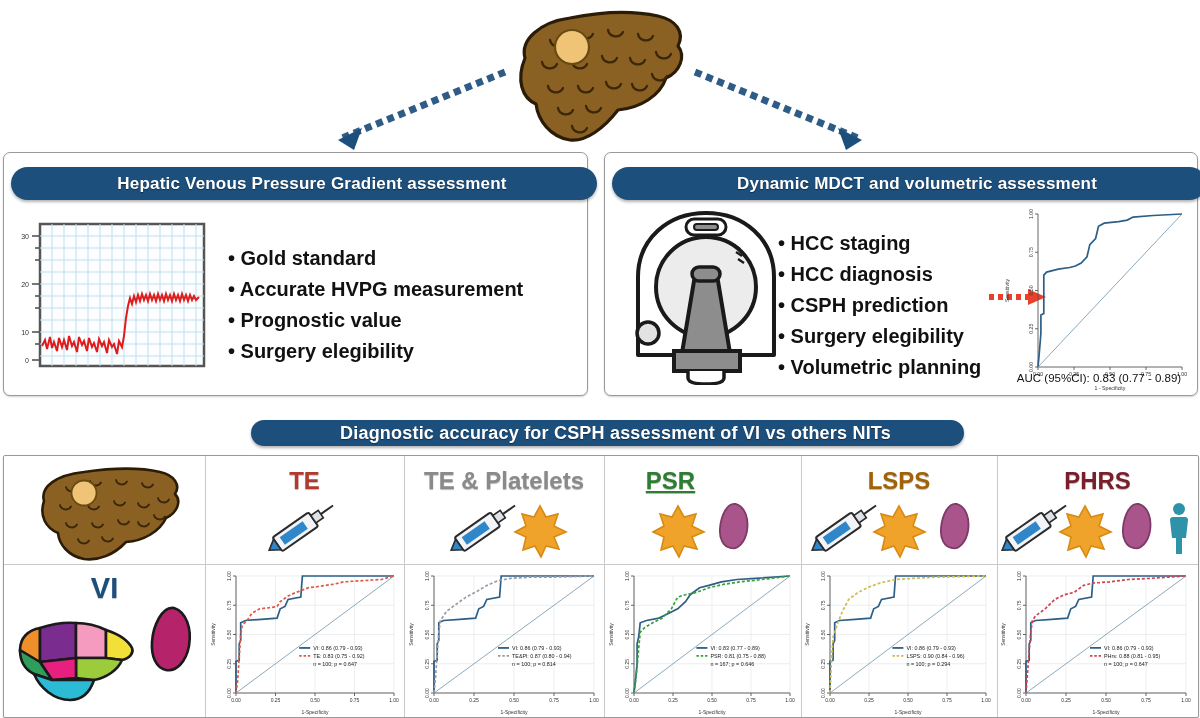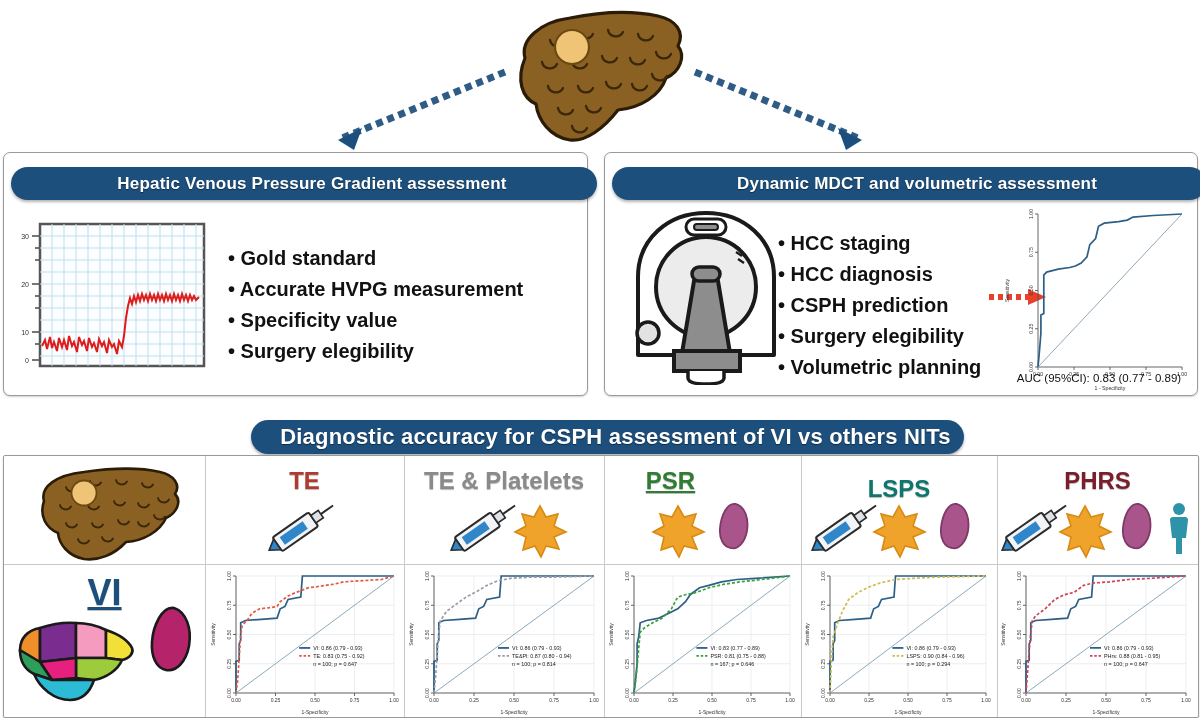--- a/index.html
+++ b/index.html
@@ -137,21 +137,21 @@
          L118,84 L120,77 L122,83 L124,76 L126,82 L128,77 L130,83 L132,76 L134,82
          L136,77 L138,83 L140,76 L142,82 L144,77 L146,83 L148,76 L150,82 L152,77
          L154,83 L156,76 L158,82 L160,77 L162,83 L164,76 L166,82 L168,77 L170,83
          L172,77 L174,82 L176,78 L178,82 L181,79"></path>
   </svg>
 </div>
 
 <div class="bullets" style="left:228px;top:243px;font-size:20px;line-height:31px;">
   <div>• <span>Gold standard</span></div>
   <div>• <span>Accurate HVPG measurement</span></div>
-  <div>• <span>Specificity value</span></div>
+  <div>• <span>Prognostic value</span></div>
   <div>• <span>Surgery elegibility</span></div>
 </div>
 
 <div class="panel" style="left:604px;top:152px;width:592px;height:242px;">
 </div>
 <div class="pill" style="left:612px;top:167px;width:578px;height:33px;font-size:17px;">
   <span>Dynamic MDCT and volumetric assessment</span>
 </div>
 
 <div class="abs" style="left:626px;top:205px;width:160px;height:180px;">
@@ -215,42 +215,42 @@
       <text x="106" y="184" font-size="5.2" fill="#333" text-anchor="middle" font-family="Liberation Sans, sans-serif">1 - Specificity</text>
       <text x="5" y="84.5" font-size="5.2" fill="#333" text-anchor="middle" font-family="Liberation Sans, sans-serif" transform="rotate(-90 5 84.5)">Sensitivity</text>
       <path d="M34.0,161.0 L35.4,145.7 L36.9,127.3 L36.9,109.0 L39.8,107.5 L39.8,69.2 L42.6,66.1 L48.4,64.6 L54.2,63.1 L65.7,61.5 L71.4,60.0 L77.2,57.0 L83.0,50.8 L85.8,38.6 L91.6,32.5 L94.5,20.2 L100.2,17.2 L114.6,15.7 L123.3,14.1 L129.0,11.1 L149.2,9.5 L178.0,8.0" fill="none" stroke="#2d5f86" stroke-width="1.7"></path>
       <path d="M34.0,161.0 L178.0,8.0" fill="none" stroke="#6f93a8" stroke-width="0.8"></path>
     </svg>
 </div>
 <div class="abs" style="left:1004px;top:372px;width:190px;text-align:center;font-size:11.5px;color:#111;">
   <span>AUC (95%CI): 0.83 (0.77 - 0.89)</span>
 </div>
 
-<div class="pill" style="left:251px;top:420px;width:697px;height:34px;font-size:22px;">
+<div class="pill" style="left:251px;top:420px;width:697px;height:26px;font-size:18px;">
   <span>Diagnostic accuracy for CSPH assessment of VI vs others NITs</span>
 </div>
 
 <div id="bottom-table">
   <div class="vgrid" style="left:201px;"></div>
   <div class="vgrid" style="left:400px;"></div>
   <div class="vgrid" style="left:600px;"></div>
   <div class="vgrid" style="left:797px;"></div>
   <div class="vgrid" style="left:993px;"></div>
   <div class="hgrid" style="top:108px;"></div>
 
   <div class="colhdr" style="left: 201px; width: 199px; color: rgb(176, 58, 46);">
       <span>TE</span>
     </div>
   <div class="colhdr" style="left: 400px; width: 200px; color: rgb(138, 138, 138);">
       <span>TE &amp; Platelets</span>
     </div>
   <div class="colhdr" style="left: 568px; width: 197px; color: rgb(46, 125, 50); text-decoration: underline;">
       <span>PSR</span>
     </div>
-  <div class="colhdr" style="left: 797px; width: 196px; color: #0f766e; margin-top: 8px;">
+  <div class="colhdr" style="left: 797px; width: 196px; color: #a16207;">
       <span>LSPS</span>
     </div>
   <div class="colhdr" style="left: 993px; width: 201px; color: rgb(123, 30, 43);">
       <span>PHRS</span>
     </div>
 
   <div class="abs" style="left:22px;top:5px;width:160px;height:100px;">
     <svg width="160" height="100" viewBox="0 0 160 100">
       <path d="M18 40 C14 26 30 14 58 11 C86 7 112 6 134 11 C148 14 155 24 149 33
                C156 40 151 52 140 57 C134 70 118 80 100 81 C88 94 72 100 58 98
@@ -270,21 +270,21 @@
           <path d="M66 62 a6 6 0 0 0 11 1.5"></path>
         <path d="M92 59 a6 6 0 0 0 11 1.5"></path>
           <path d="M112 61 a6 6 0 0 0 11 1.5"></path>
         <path d="M52 78 a6 6 0 0 0 11 1.5"></path>
           <path d="M76 76 a6 6 0 0 0 11 1.5"></path>
       </g>
       <circle cx="58" cy="32" r="12.5" fill="#efc477" stroke="#6b4a12" stroke-width="1.8"></circle>
     </svg>
   </div>
 
-  <div class="abs" style="left:0px;top:116px;width:201px;text-align:center;font-size:36px;font-weight:bold;color:#1d4f7c;text-shadow:0 1px 1px rgba(0,0,0,.25);text-decoration:underline;">
+  <div class="abs" style="left:0px;top:116px;width:201px;text-align:center;font-size:29px;font-weight:bold;color:#1d4f7c;text-shadow:0 1px 1px rgba(0,0,0,.25);">
     <span>VI</span>
   </div>
   <div class="abs" style="left:14px;top:152px;width:122px;height:100px;">
     <svg width="122" height="100" viewBox="0 0 122 100">
       <g stroke="#1a1a1a" stroke-width="2.6" stroke-linejoin="round">
         <path d="M2 42 C2 30 10 22 22 20 L22 54 C10 56 2 52 2 42Z" fill="#ef8f2a"></path>
         <path d="M22 20 C34 16 46 14 58 15 L58 50 L22 54 Z" fill="#7a2d8f"></path>
         <path d="M58 15 C70 15 80 18 88 22 L88 50 L58 50 Z" fill="#f59bc0"></path>
         <path d="M88 22 C100 26 110 32 114 40 C116 45 112 50 104 52 L88 50 Z" fill="#f2e038"></path>
         <path d="M58 50 L88 50 L104 52 C100 62 88 70 76 72 L58 70 Z" fill="#9ccb3b"></path>

